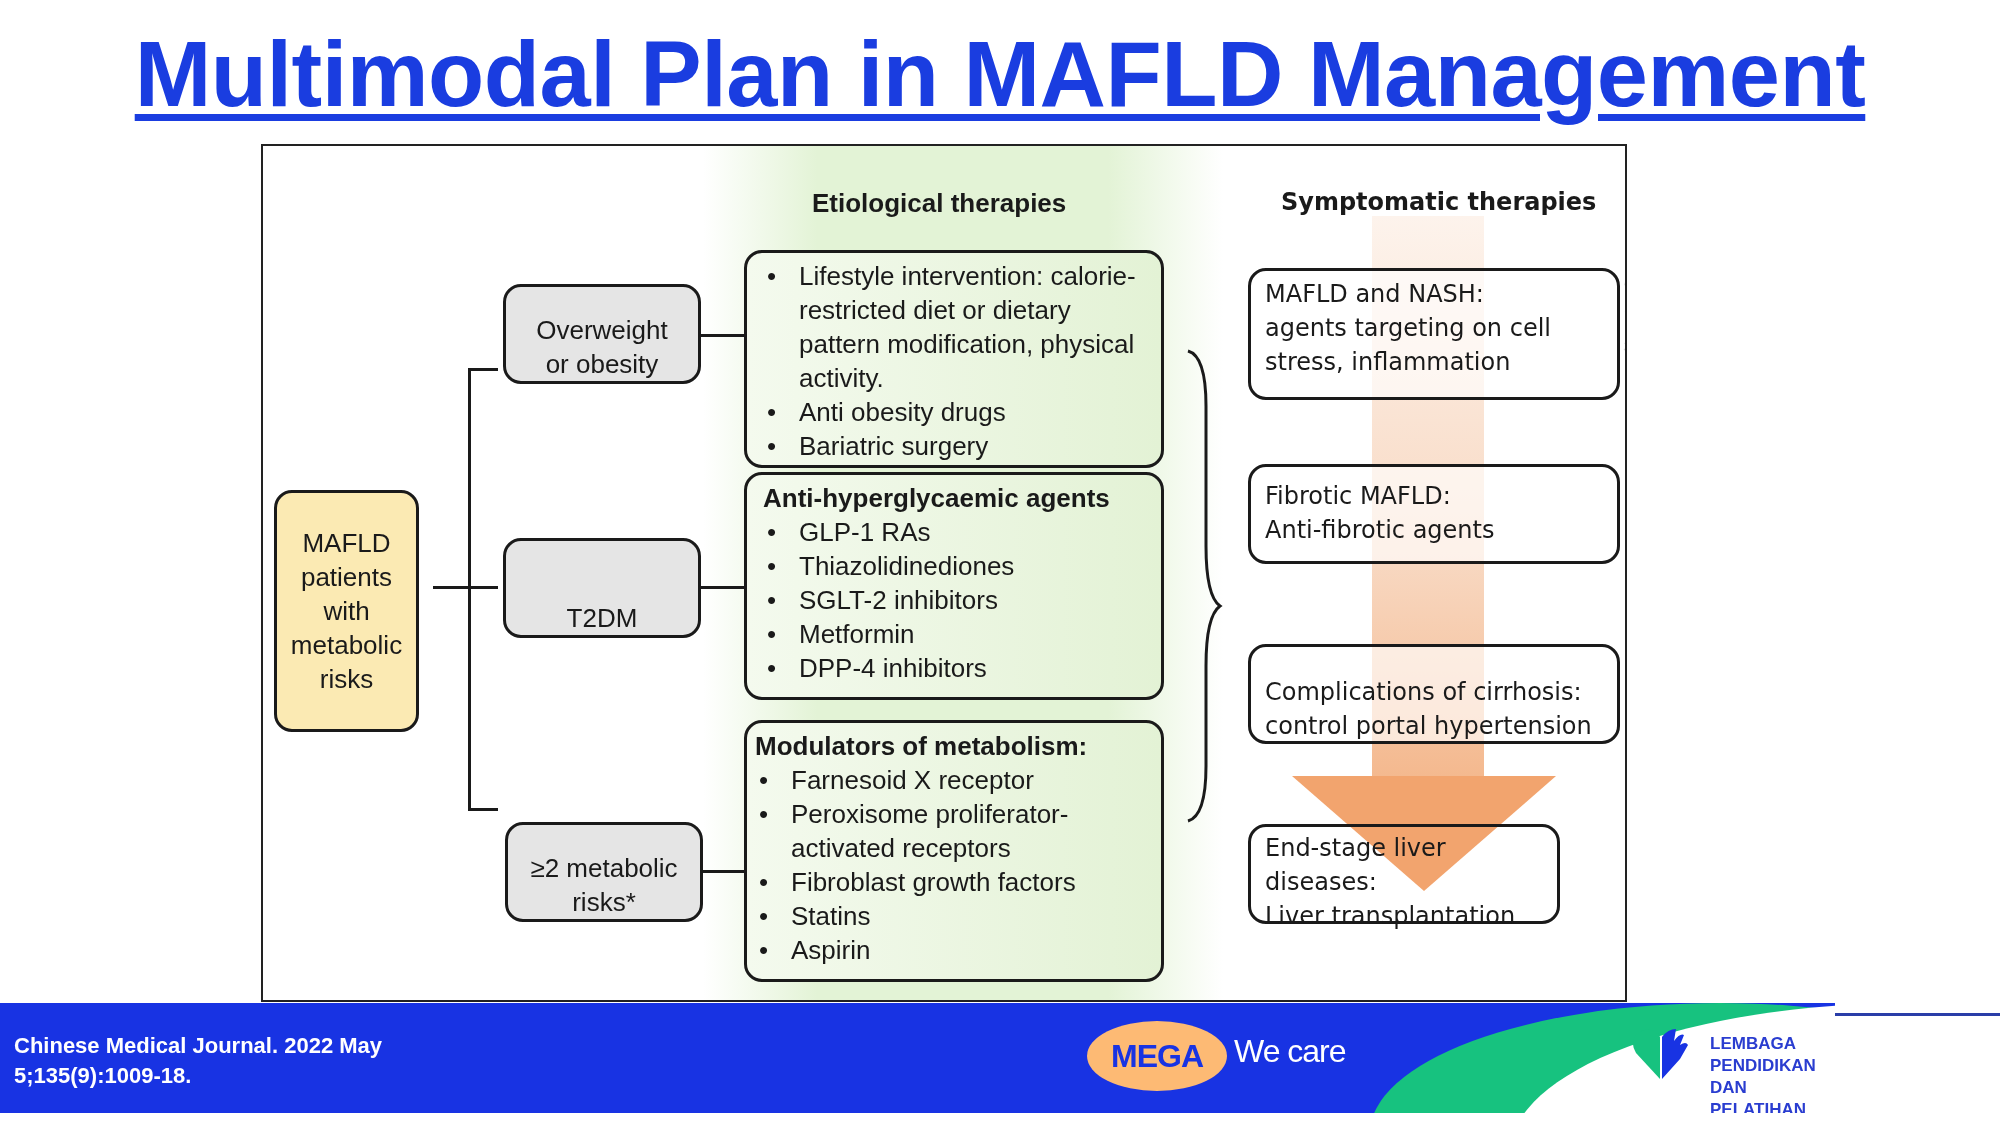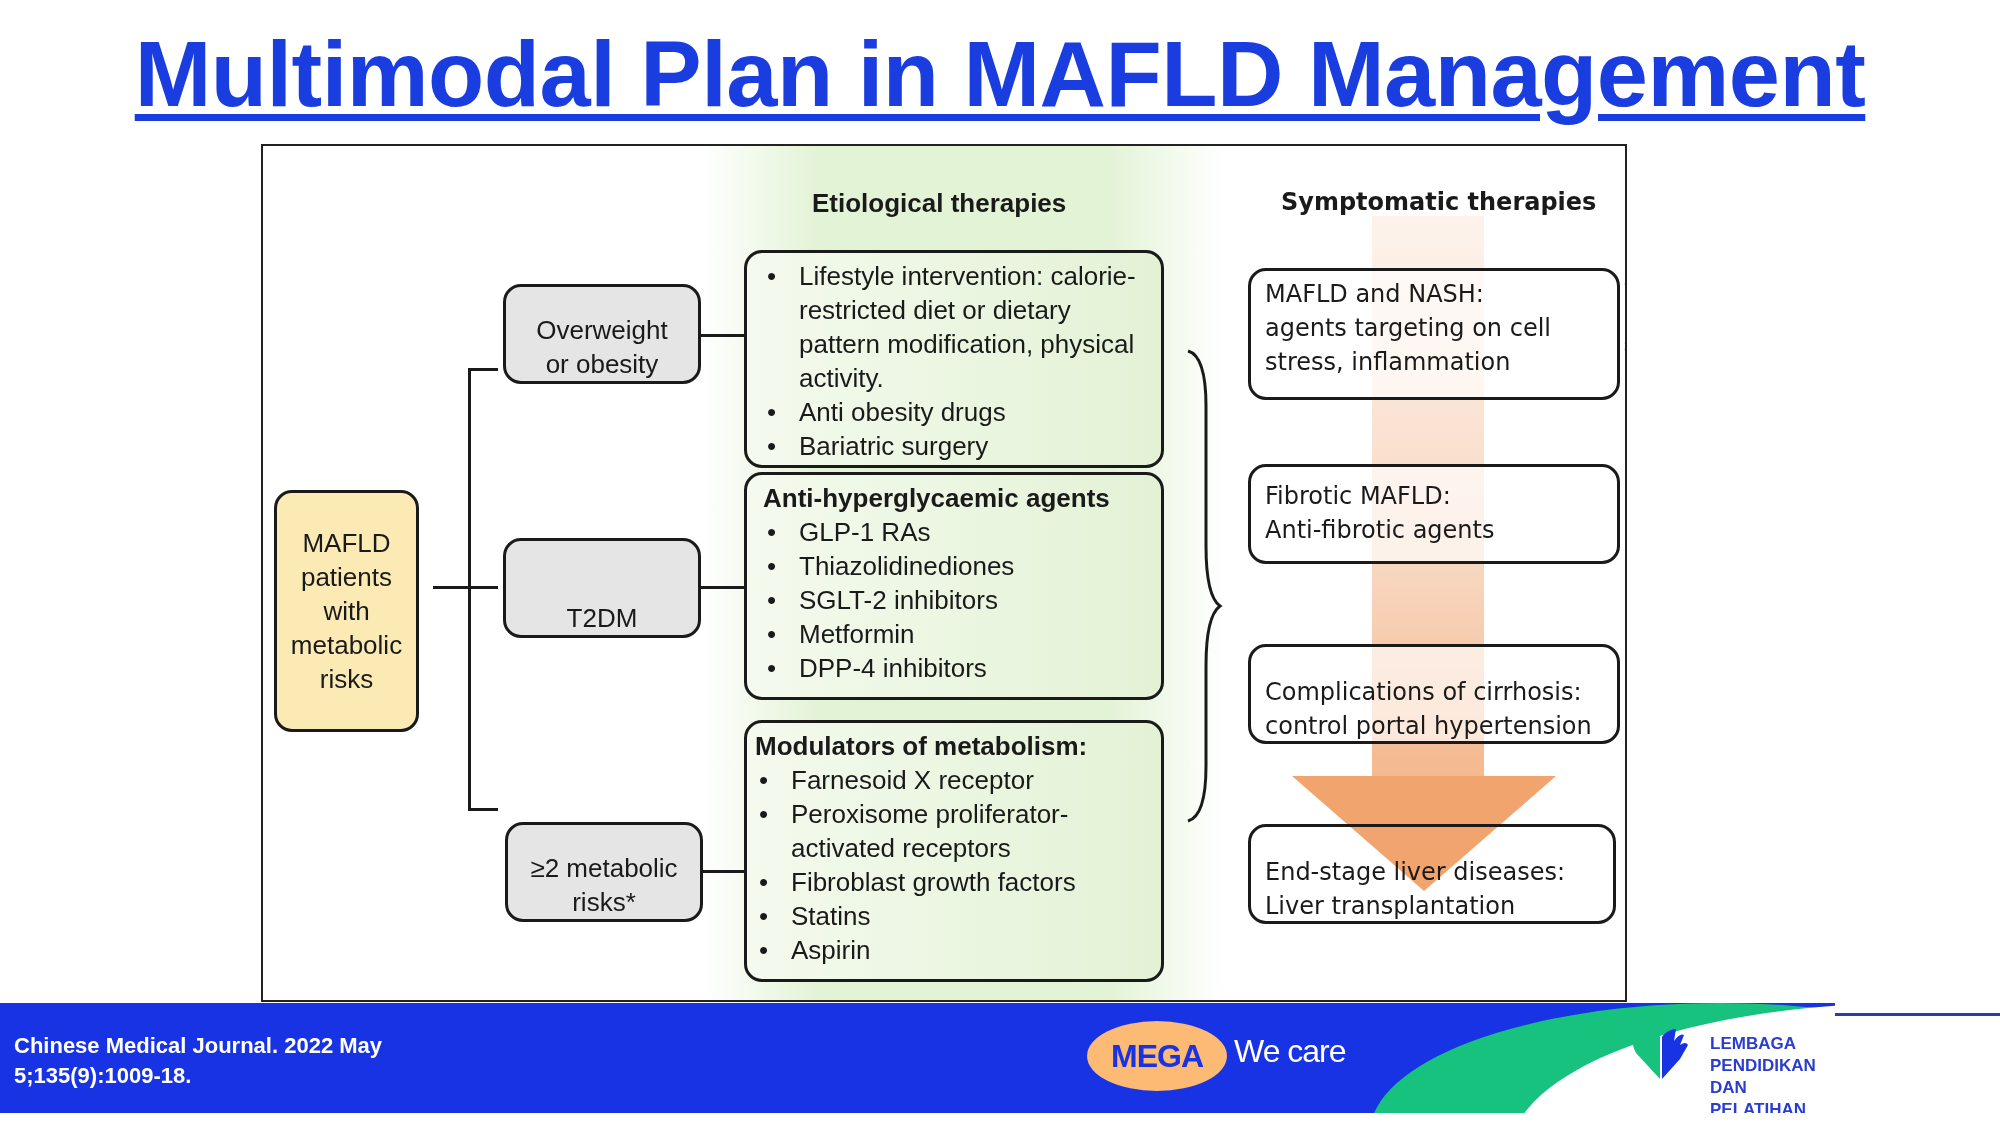--- a/index.html
+++ b/index.html
@@ -121,21 +121,21 @@
     <div>stress, inflammation</div>
   </div>
   <div class="box white sym" style="left:985px; top:318px; width:372px; height:100px; padding-top:12px; font-family:'DejaVu Sans', sans-serif; font-size:24px;">
     <div>Fibrotic MAFLD:</div>
     <div>Anti-fibrotic agents</div>
   </div>
   <div class="box white sym" style="left:985px; top:498px; width:372px; height:100px; padding-top:28px; font-family:'DejaVu Sans', sans-serif; font-size:24px;">
     <div>Complications of cirrhosis:</div>
     <div>control portal hypertension</div>
   </div>
-  <div class="box sym" style="left:985px; top:678px; width:368px; height:100px; padding-top:28px; font-family:'DejaVu Sans', sans-serif; font-size:24px; background:transparent;">
+  <div class="box sym" style="left:985px; top:678px; width:312px; height:100px; padding-top:4px; font-family:'DejaVu Sans', sans-serif; font-size:24px; background:transparent;">
     <div>End-stage liver diseases:</div>
     <div>Liver transplantation</div>
   </div>
 </div>
 
 <div class="footer-topline"></div>
 <div class="footer">
   <div class="green-wave"></div>
   <div class="white-wave"></div>
   <div class="cite">

